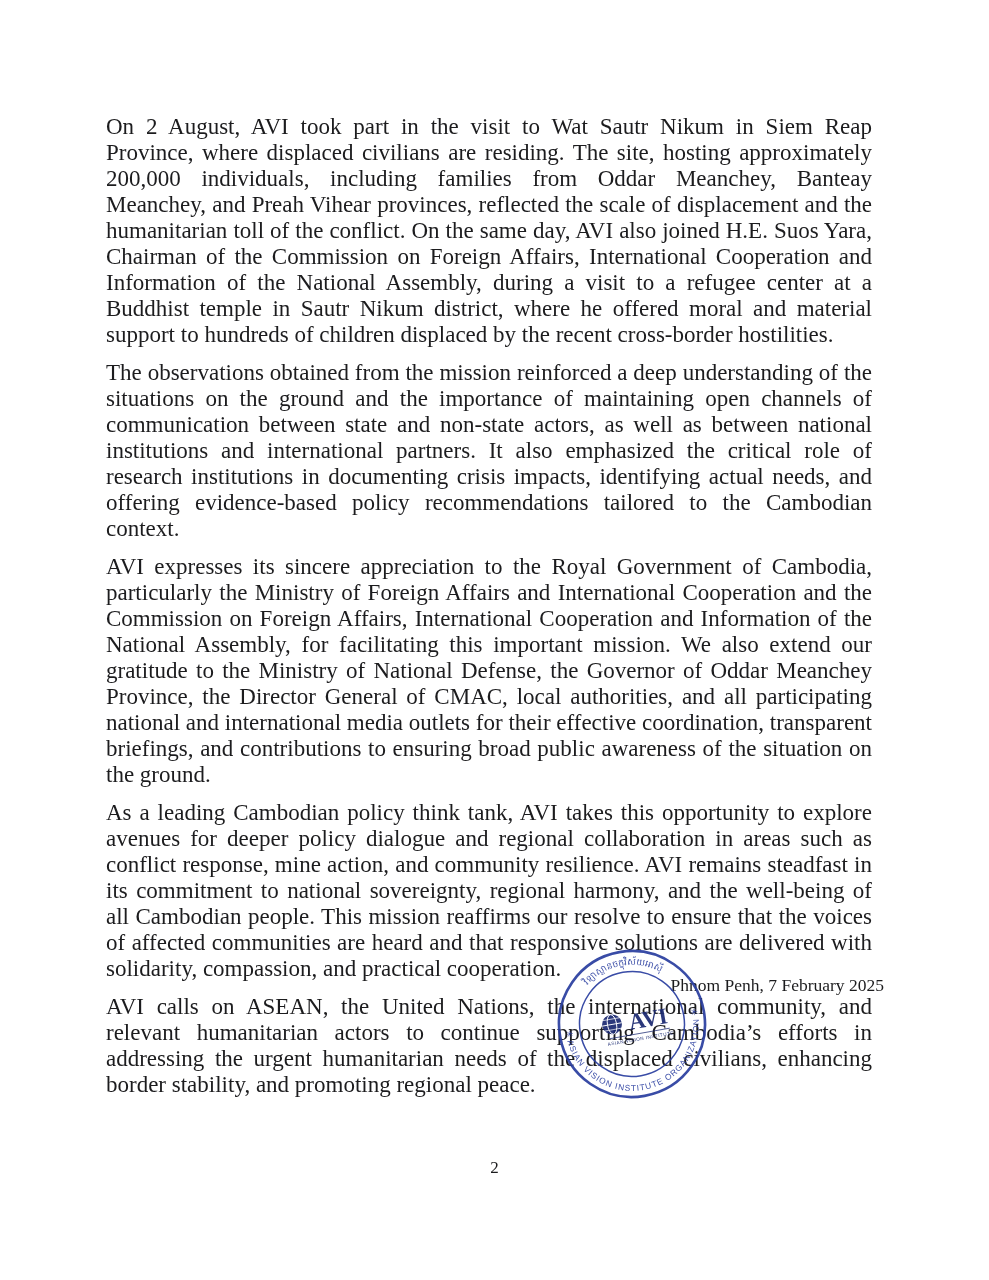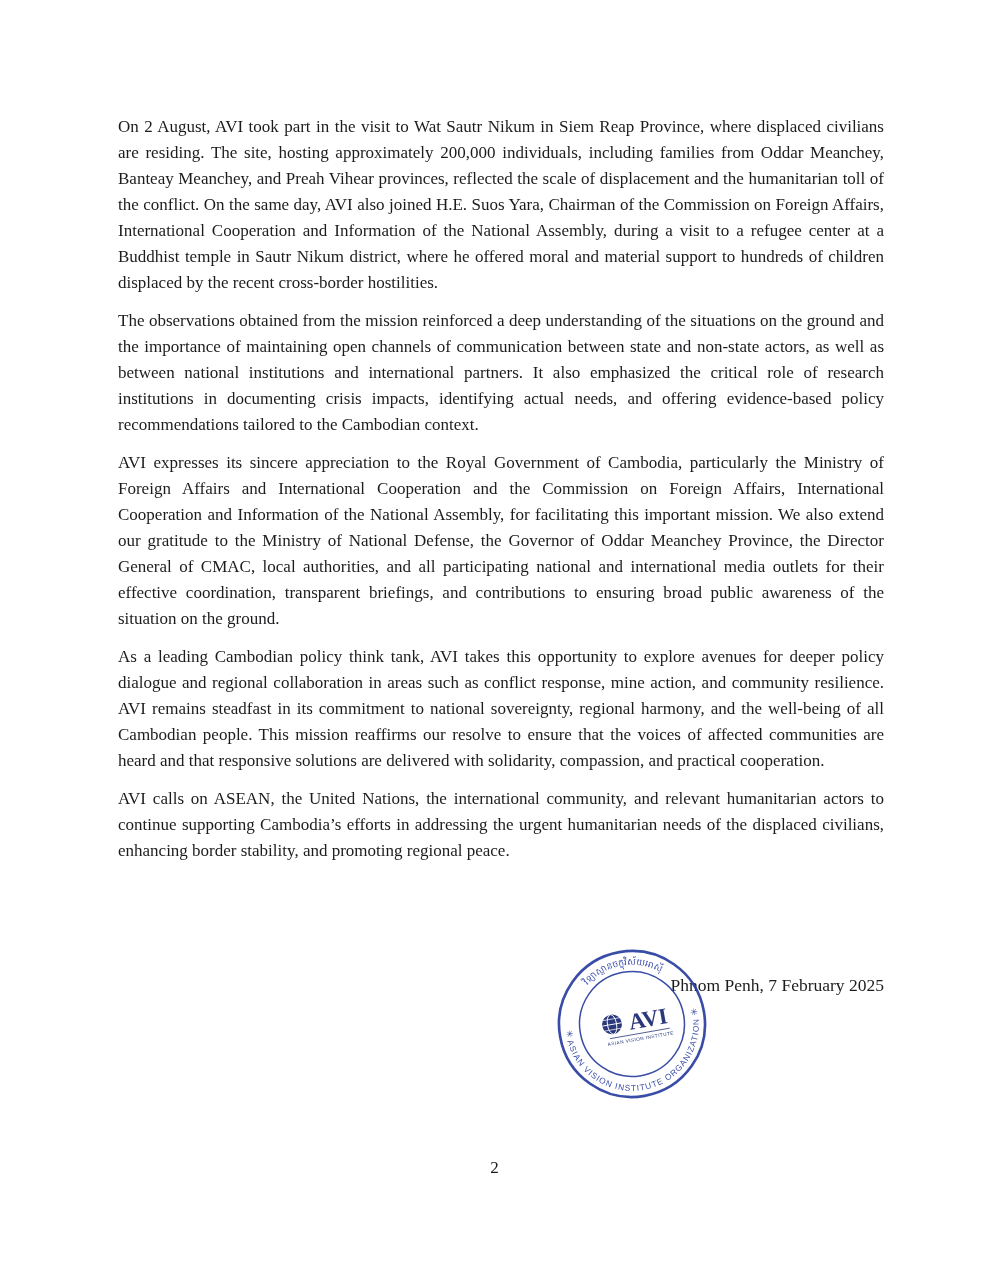--- a/index.html
+++ b/index.html
@@ -14,23 +14,23 @@
   }
   .page {
     position: relative;
     width: 989px;
     height: 1280px;
     background: #ffffff;
   }
   .content {
     position: absolute;
     top: 114px;
-    left: 118px;
+    left: 106px;
     width: 766px;
-    font-size: 17px;
+    font-size: 23px;
     line-height: 26px;
     text-align: justify;
   }
   .content p { margin-bottom: 12px; }
   .dateline {
     position: absolute;
     top: 975px;
     right: 105px;
     font-size: 17.5px;
     color: #1c1c1e;

